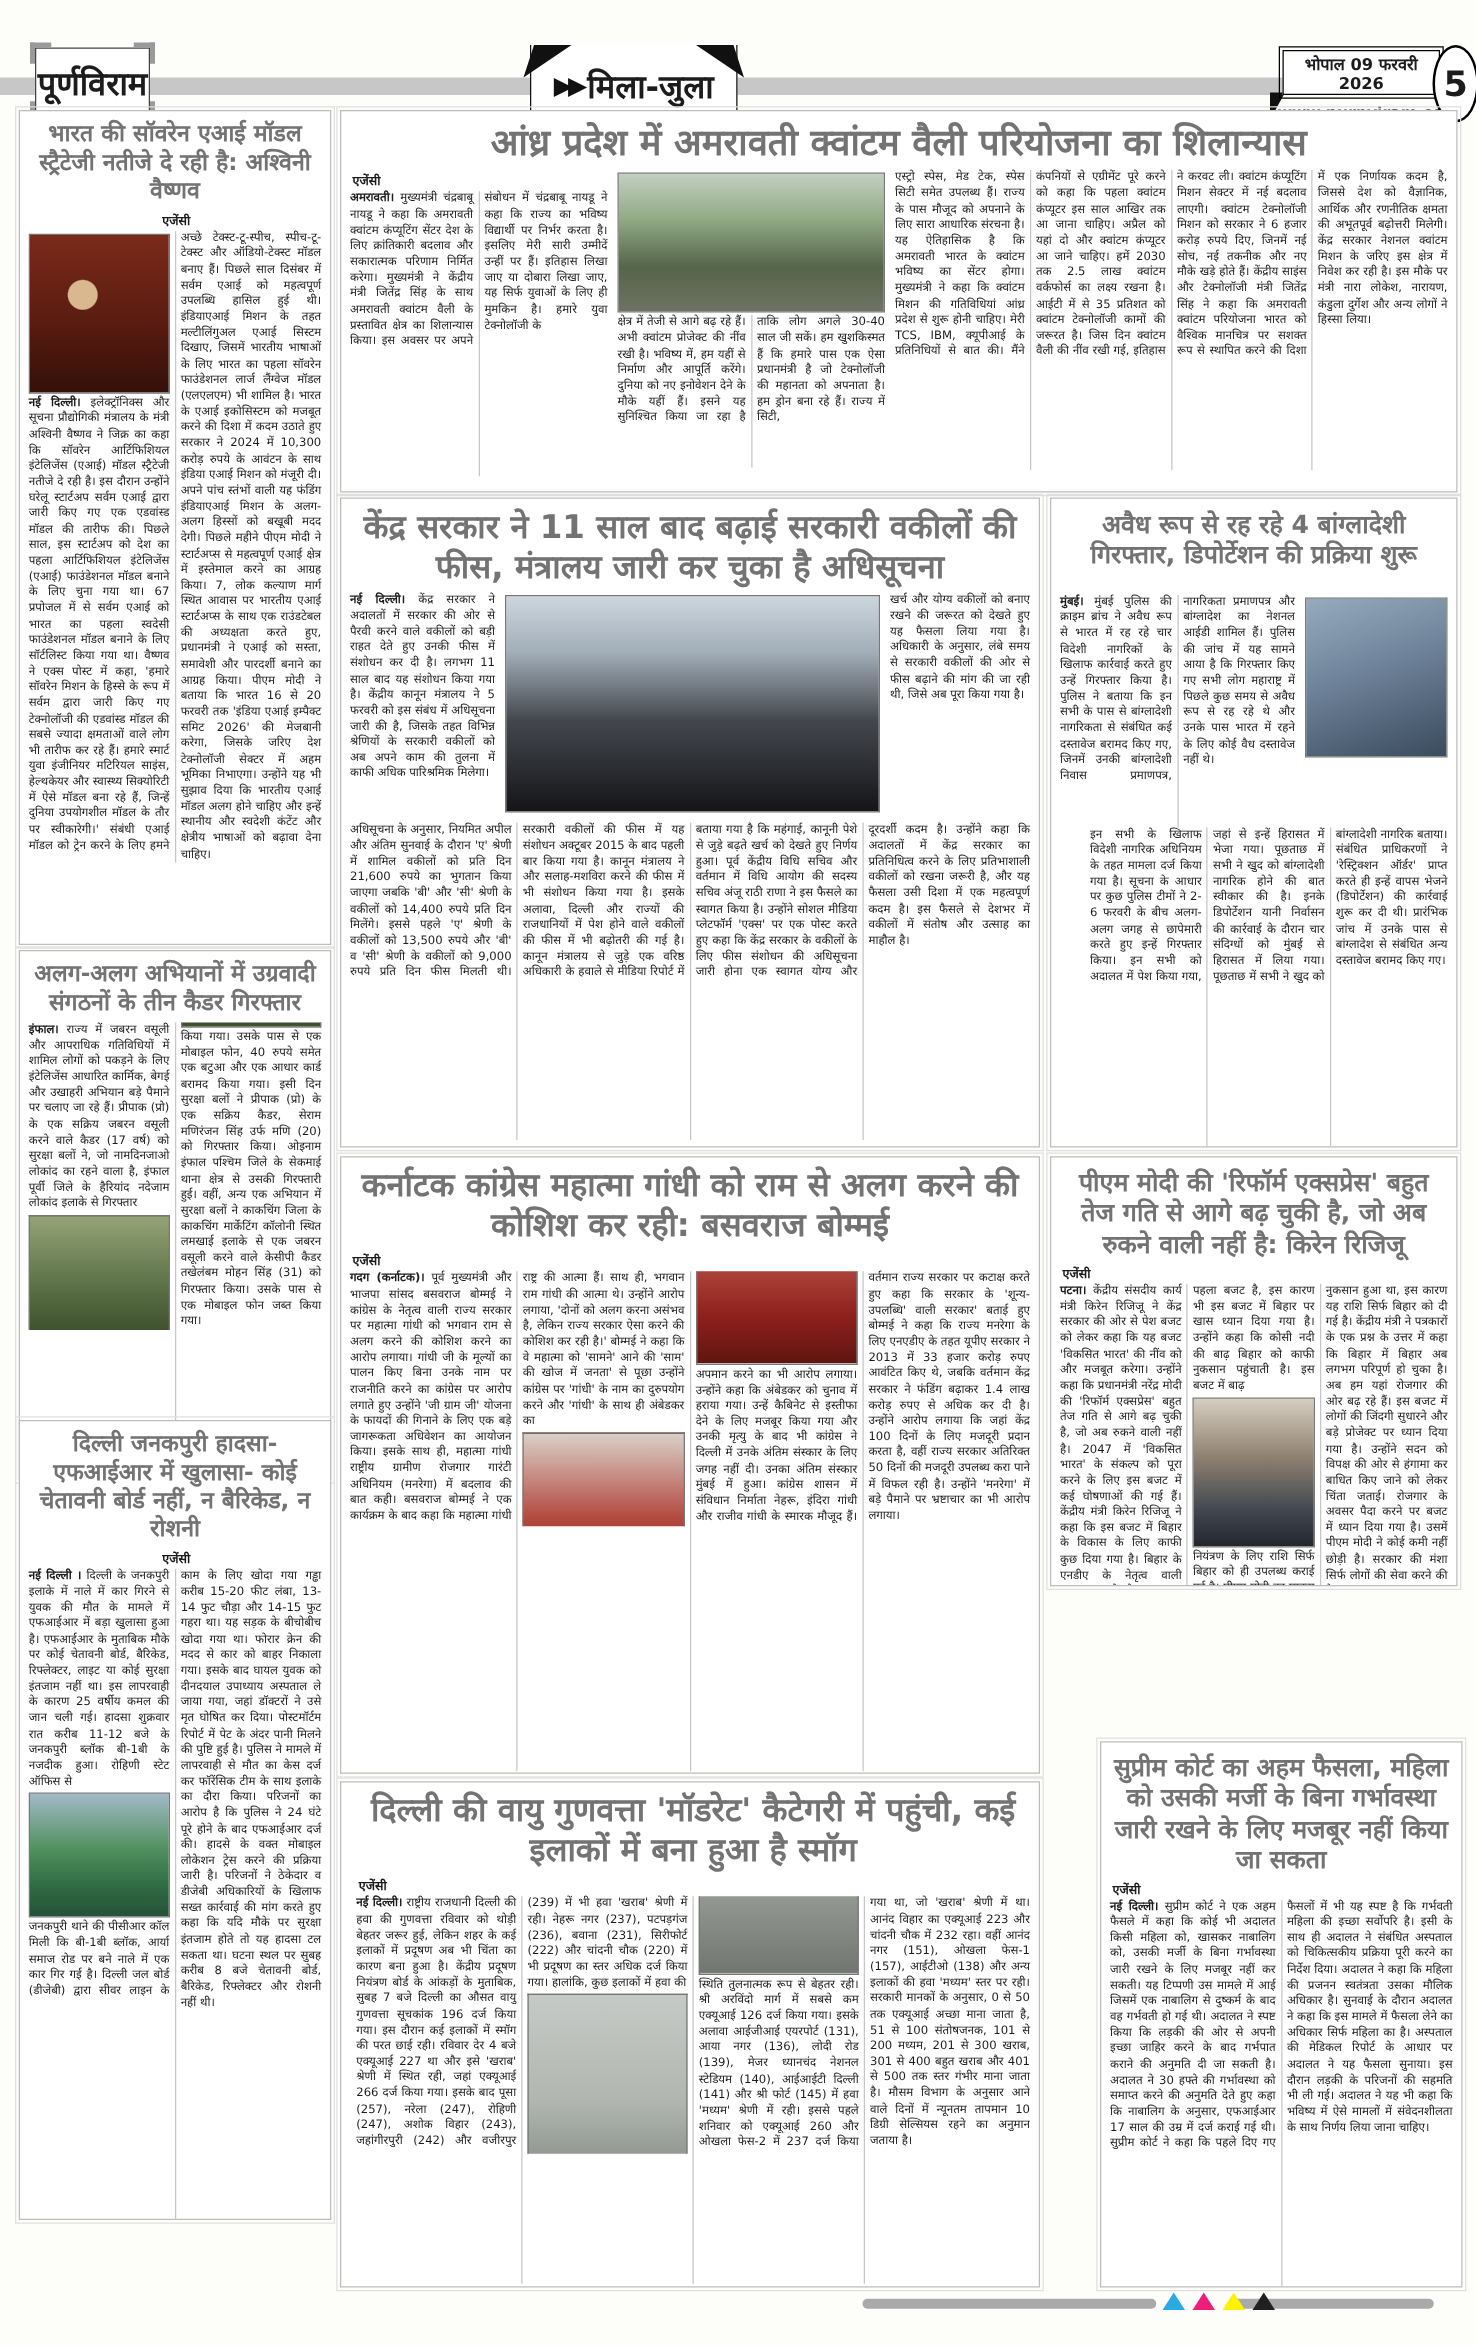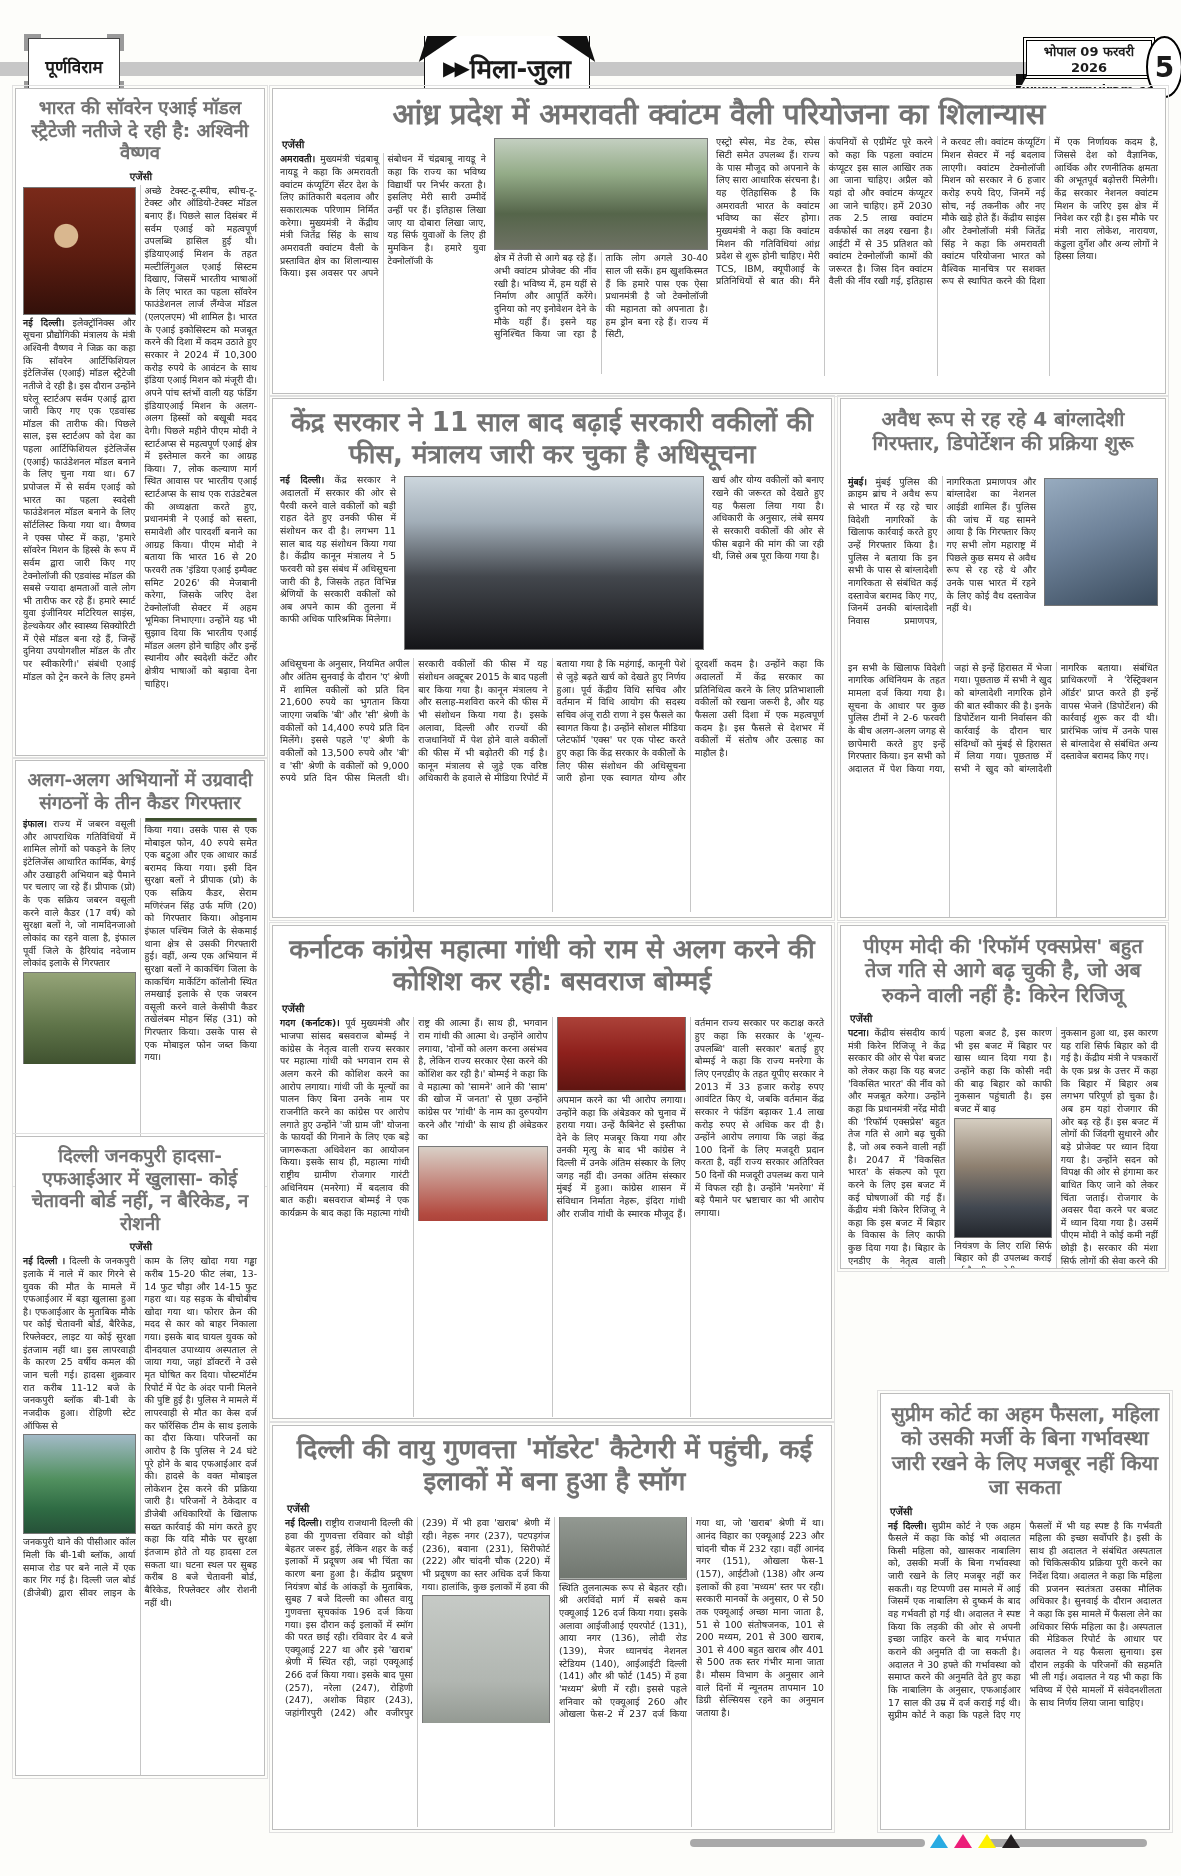--- a/index.html
+++ b/index.html
@@ -3,21 +3,21 @@
 <meta charset="utf-8">
 <style>
   html,body{margin:0;padding:0;background:#e8e8e4;}
   #page{position:relative;width:1181px;height:1876px;margin:0 auto;background:#fdfdfa;overflow:hidden;
         font-family:"DejaVu Sans",sans-serif;color:#1c1c1c;}
   
   #masthead{position:absolute;left:0;top:36px;width:1181px;height:76px;}
   .head-band{position:absolute;left:0;top:26px;width:1181px;height:14px;background:#c7c7c7;}
   .logo-box{position:absolute;left:28px;top:2px;width:90px;height:54px;background:#fff;
             border:1px solid #444;display:flex;align-items:center;justify-content:center;
-            font-weight:bold;font-size:17px;}
+            font-weight:bold;font-size:26px;}
   .sec-badge{position:absolute;left:424px;top:0px;width:164px;height:64px;background:#fff;
              border-left:1px solid #111;border-right:1px solid #111;
              display:flex;align-items:center;justify-content:center;font-weight:bold;font-size:26px;}
   .sec-badge .tri{position:absolute;top:0;width:0;height:0;border-bottom:26px solid transparent;}
   .sec-badge .tri.l{left:-2px;border-right:none;border-left:30px solid #111;transform:skewX(-18deg);}
   .sec-badge .tri.r{right:-2px;border-left:none;border-right:30px solid #111;transform:skewX(18deg);}
   .sec-arrows{color:#111;margin-right:4px;font-size:20px;letter-spacing:-4px;}
   .date-box{position:absolute;left:1026px;top:4px;width:124px;height:34px;background:#fff;
             border:1px solid #000;outline:1px solid #000;outline-offset:2px;
             display:flex;align-items:center;justify-content:flex-end;font-weight:bold;font-size:13px;text-align:center;}
@@ -146,21 +146,21 @@
     <div class="headline h-md">अवैध रूप से रह रहे 4 बांग्लादेशी गिरफ्तार, डिपोर्टेशन की प्रक्रिया शुरू</div>
     <div class="row" style="height:186px;margin-top:20px;">
       <div class="body-text cols2" style="width:188px;">
         <span class="dateline">मुंबई।</span>
         <span>मुंबई पुलिस की क्राइम ब्रांच ने अवैध रूप से भारत में रह रहे चार विदेशी नागरिकों के खिलाफ कार्रवाई करते हुए उन्हें गिरफ्तार किया है। पुलिस ने बताया कि इन सभी के पास से बांग्लादेशी नागरिकता से संबंधित कई दस्तावेज बरामद किए गए, जिनमें उनकी बांग्लादेशी निवास प्रमाणपत्र, नागरिकता प्रमाणपत्र और बांग्लादेश का नेशनल आईडी शामिल हैं। पुलिस की जांच में यह सामने आया है कि गिरफ्तार किए गए सभी लोग महाराष्ट्र में पिछले कुछ समय से अवैध रूप से रह रहे थे और उनके पास भारत में रहने के लिए कोई वैध दस्तावेज नहीं थे।</span>
       </div>
       <div style="flex:1;">
         <div class="photo ph-handcuffs"></div>
       </div>
     </div>
-    <div class="body-text cols3" style="height:258px;">
+    <div class="body-text cols3" style="height:258px;margin-left:24px;">
       <span>इन सभी के खिलाफ विदेशी नागरिक अधिनियम के तहत मामला दर्ज किया गया है। सूचना के आधार पर कुछ पुलिस टीमों ने 2-6 फरवरी के बीच अलग-अलग जगह से छापेमारी करते हुए इन्हें गिरफ्तार किया। इन सभी को अदालत में पेश किया गया, जहां से इन्हें हिरासत में भेजा गया। पूछताछ में सभी ने खुद को बांग्लादेशी नागरिक होने की बात स्वीकार की है। इनके डिपोर्टेशन यानी निर्वासन की कार्रवाई के दौरान चार संदिग्धों को मुंबई से हिरासत में लिया गया। पूछताछ में सभी ने खुद को बांग्लादेशी नागरिक बताया। संबंधित प्राधिकरणों ने 'रेस्ट्रिक्शन ऑर्डर' प्राप्त करते ही इन्हें वापस भेजने (डिपोर्टेशन) की कार्रवाई शुरू कर दी थी। प्रारंभिक जांच में उनके पास से बांग्लादेश से संबंधित अन्य दस्तावेज बरामद किए गए।</span>
     </div>
   </div>
 
   <div class="box" style="left:15px;top:760px;width:250px;height:424px;">
     <i class="c tl"></i>
       <i class="c tr"></i>
       <i class="c bl"></i>
       <i class="c br"></i>
     <div class="headline h-sm">अलग-अलग अभियानों में उग्रवादी संगठनों के तीन कैडर गिरफ्तार</div>

